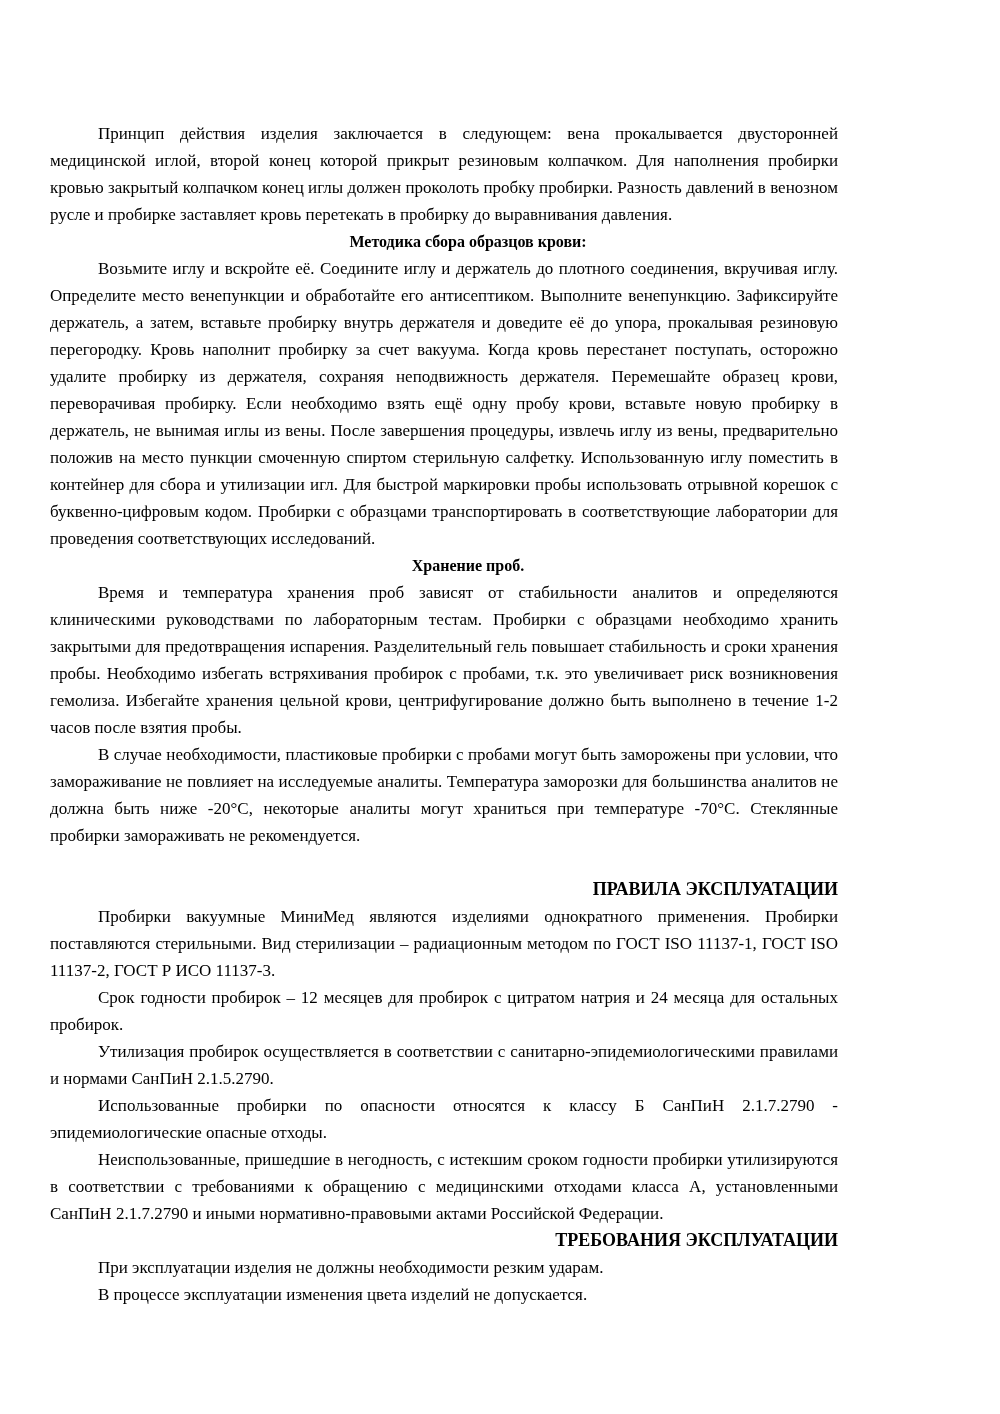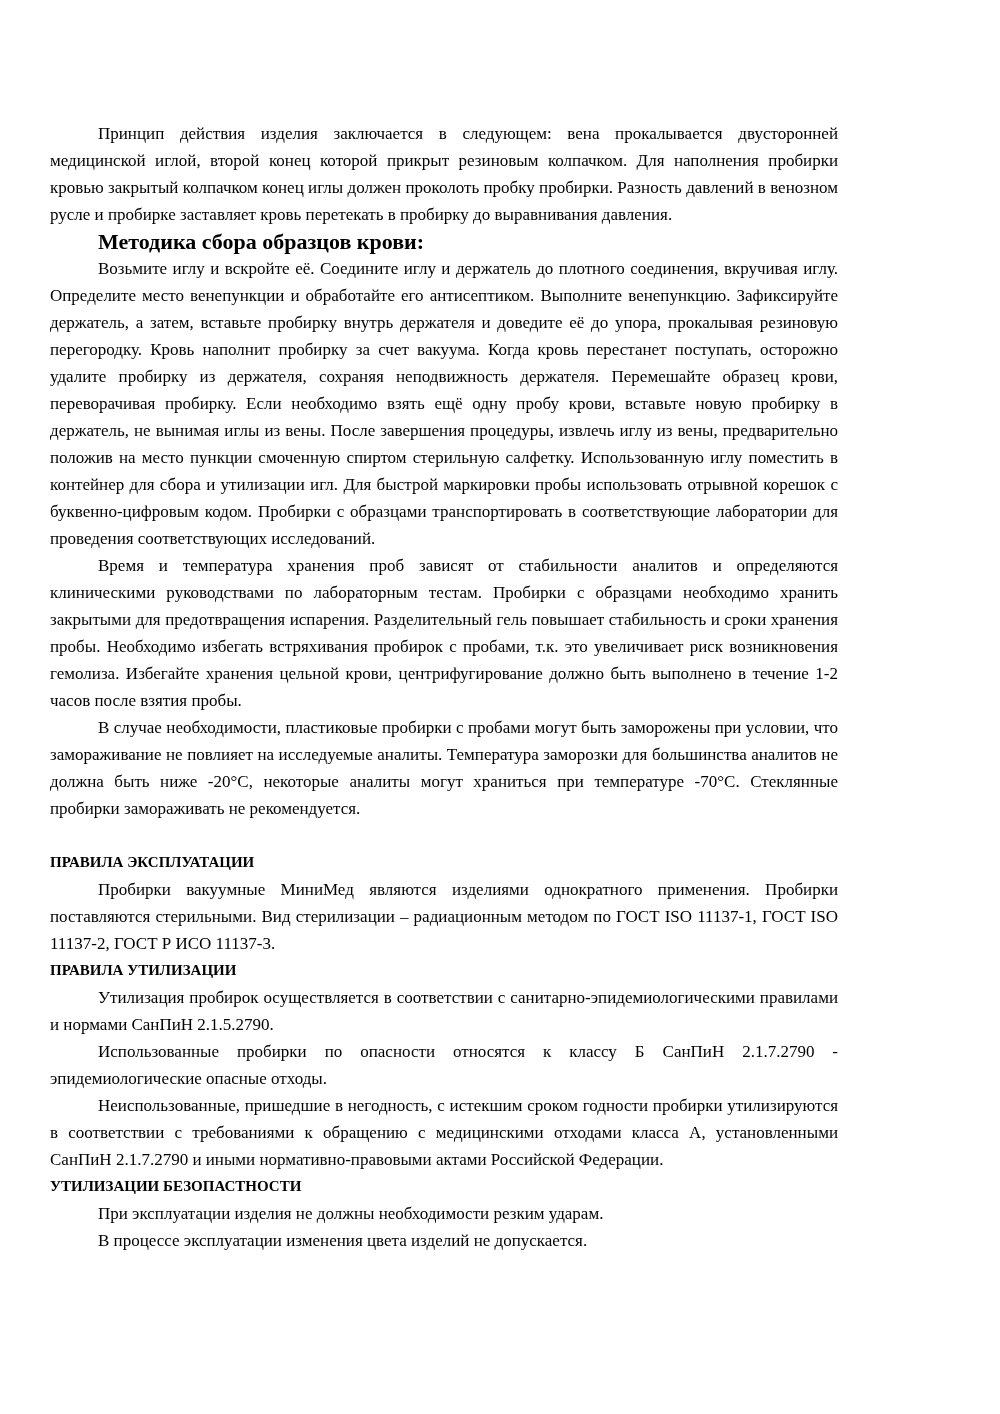--- a/index.html
+++ b/index.html
@@ -24,67 +24,68 @@
   p {
     margin: 0;
     font-size: 17px;
     line-height: 27px;
     text-align: justify;
     text-indent: 48px;
   }
   p.para { font-weight: normal; }
   .inline-heading {
     margin: 0;
-    font-size: 22px;
+    font-size: 16px;
     line-height: 27px;
     font-weight: bold;
     text-indent: 48px;
-    text-align: left;
+    text-align: center;
   }
   .center-heading {
     margin: 0;
-    font-size: 15px;
+    font-size: 18px;
     line-height: 27px;
     font-weight: bold;
-    text-align: left;
+    text-align: right;
     text-indent: 0;
   }
   .space-before {
     margin-top: 27px;
   }
 </style>
 </head>
 <body>
 
 <div class="page">
 
   <p class="para">Принцип действия изделия заключается в следующем: вена прокалывается двусторонней медицинской иглой, второй конец которой прикрыт резиновым колпачком. Для наполнения пробирки кровью закрытый колпачком конец иглы должен проколоть пробку пробирки. Разность давлений в венозном русле и пробирке заставляет кровь перетекать в пробирку до выравнивания давления.</p>
 
   <p class="inline-heading">Методика сбора образцов крови:</p>
 
   <p class="para">Возьмите иглу и вскройте её. Соедините иглу и держатель до плотного соединения, вкручивая иглу. Определите место венепункции и обработайте его антисептиком. Выполните венепункцию. Зафиксируйте держатель, а затем, вставьте пробирку внутрь держателя и доведите её до упора, прокалывая резиновую перегородку. Кровь наполнит пробирку за счет вакуума. Когда кровь перестанет поступать, осторожно удалите пробирку из держателя, сохраняя неподвижность держателя. Перемешайте образец крови, переворачивая пробирку. Если необходимо взять ещё одну пробу крови, вставьте новую пробирку в держатель, не вынимая иглы из вены. После завершения процедуры, извлечь иглу из вены, предварительно положив на место пункции смоченную спиртом стерильную салфетку. Использованную иглу поместить в контейнер для сбора и утилизации игл. Для быстрой маркировки пробы использовать отрывной корешок с буквенно-цифровым кодом. Пробирки с образцами транспортировать в соответствующие лаборатории для проведения соответствующих исследований.</p>
 
+  <p class="inline-heading">Хранение проб.</p>
 
   <p class="para">Время и температура хранения проб зависят от стабильности аналитов и определяются клиническими руководствами по лабораторным тестам. Пробирки с образцами необходимо хранить закрытыми для предотвращения испарения. Разделительный гель повышает стабильность и сроки хранения пробы. Необходимо избегать встряхивания пробирок с пробами, т.к. это увеличивает риск возникновения гемолиза. Избегайте хранения цельной крови, центрифугирование должно быть выполнено в течение 1-2 часов после взятия пробы.</p>
 
   <p class="para">В случае необходимости, пластиковые пробирки с пробами могут быть заморожены при условии, что замораживание не повлияет на исследуемые аналиты. Температура заморозки для большинства аналитов не должна быть ниже -20°С, некоторые аналиты могут храниться при температуре -70°С. Стеклянные пробирки замораживать не рекомендуется.</p>
 
   <p class="center-heading space-before">ПРАВИЛА ЭКСПЛУАТАЦИИ</p>
 
   <p class="para">Пробирки вакуумные МиниМед являются изделиями однократного применения. Пробирки поставляются стерильными. Вид стерилизации – радиационным методом по ГОСТ ISO 11137-1, ГОСТ ISO 11137-2, ГОСТ Р ИСО 11137-3.</p>
 
+  <p class="para">Срок годности пробирок – 12 месяцев для пробирок с цитратом натрия и 24 месяца для остальных пробирок.</p>
 
-  <p class="center-heading">ПРАВИЛА УТИЛИЗАЦИИ</p>
 
   <p class="para">Утилизация пробирок осуществляется в соответствии с санитарно-эпидемиологическими правилами и нормами СанПиН 2.1.5.2790.</p>
 
   <p class="para">Использованные пробирки по опасности относятся к классу Б СанПиН 2.1.7.2790 - эпидемиологические опасные отходы.</p>
 
 
   <p class="para">Неиспользованные, пришедшие в негодность, с истекшим сроком годности пробирки утилизируются в соответствии с требованиями к обращению с медицинскими отходами класса А, установленными СанПиН 2.1.7.2790 и иными нормативно-правовыми актами Российской Федерации.</p>
 
-  <p class="center-heading">УТИЛИЗАЦИИ БЕЗОПАСТНОСТИ</p>
+  <p class="center-heading">ТРЕБОВАНИЯ ЭКСПЛУАТАЦИИ</p>
 
   <p class="para">При эксплуатации изделия не должны необходимости резким ударам.</p>
 
   <p class="para">В процессе эксплуатации изменения цвета изделий не допускается.</p>
 
 </div>
 
 </body></html>

